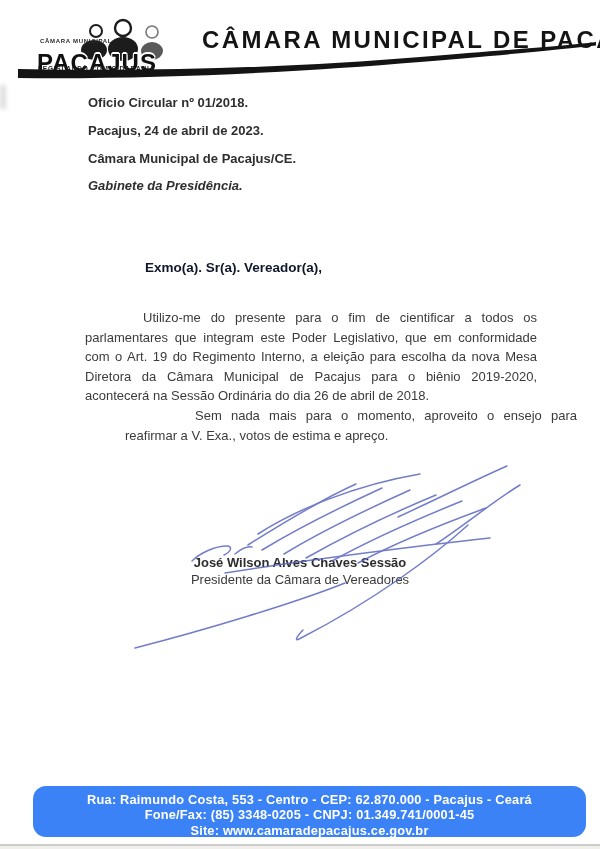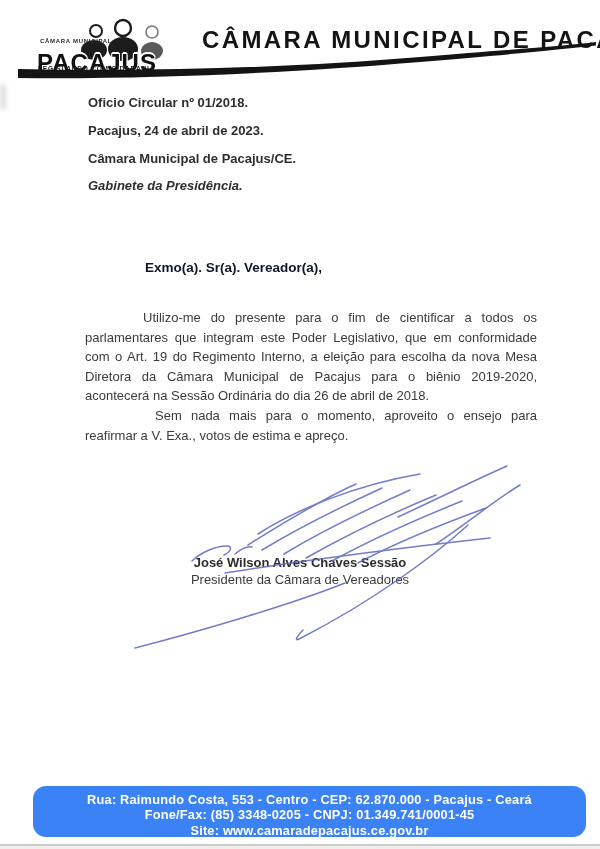--- a/index.html
+++ b/index.html
@@ -56,21 +56,21 @@
     font-size: 13.5px; font-weight: bold; color: #0f172a; white-space: nowrap;
   }
 
   
   .body-p {
     position: absolute; left: 85px; width: 452px;
     font-size: 13px; line-height: 19.6px; color: #3b3b3b;
     text-align: justify;
   }
   .p1 { top: 308px; text-indent: 58px; }
-  .p2 { top: 406px; text-indent: 70px; }
+  .p2 { top: 406px; text-indent: 70px; margin-left: 40px; }
 
   
   .sig-svg { position: absolute; left: 105px; top: 460px; z-index: 3; }
   .sig-block {
     position: absolute; left: 140px; top: 555px; width: 320px;
     text-align: center; z-index: 2;
   }
   .sig-name { font-size: 13px; font-weight: bold; color: #2d2d2d; white-space: nowrap; }
   .sig-role { font-size: 13px; color: #3b3b3b; margin-top: 2px; white-space: nowrap; }
 

